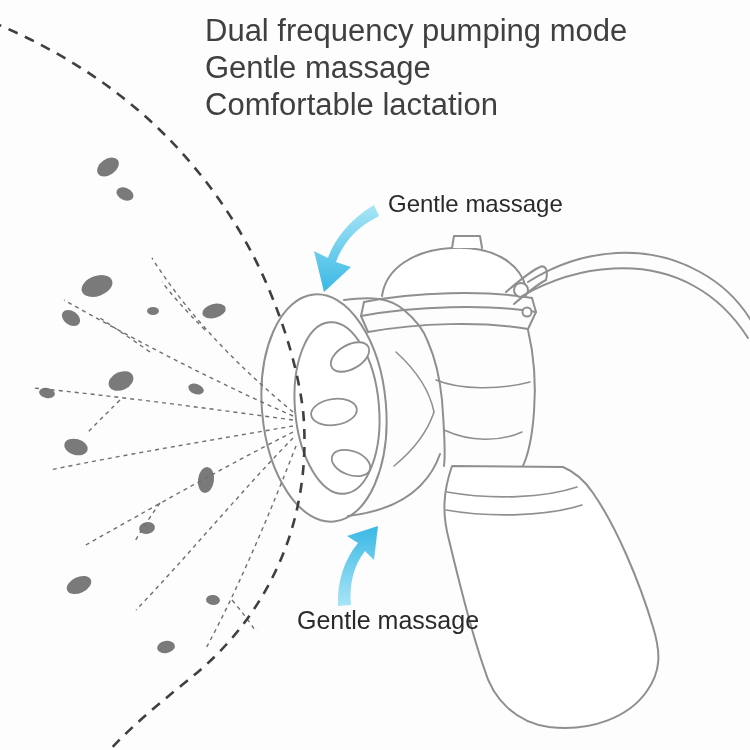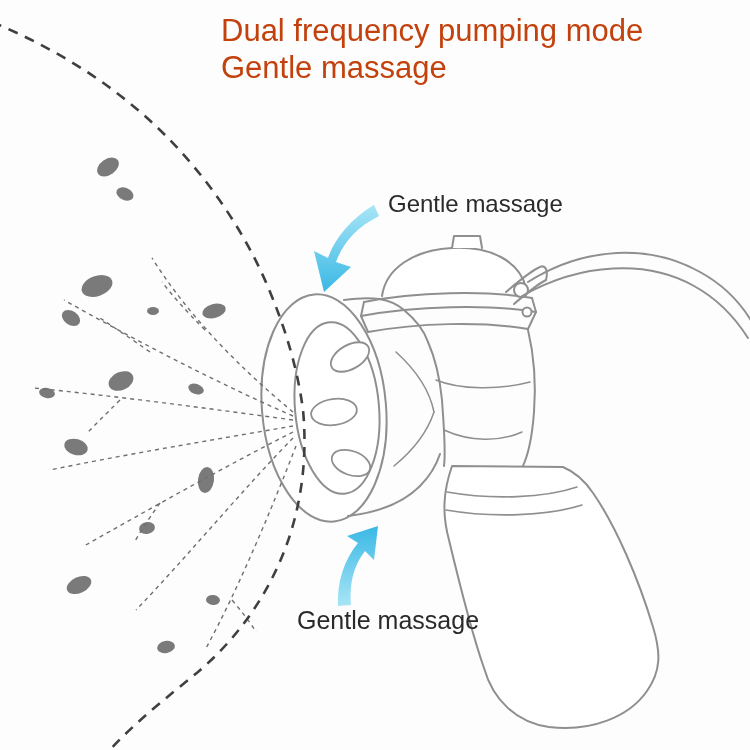--- a/index.html
+++ b/index.html
@@ -6,25 +6,24 @@
   .stage{
     position:relative;
     width:750px;height:750px;
     background:#fdfdfd;
     overflow:hidden;
     font-family:"Liberation Sans",sans-serif;
   }
   .headline{
     position:absolute;
     left:205px;top:12px;
-    color:#c2410c;
+    color:#404040;
     font-size:31px;
     line-height:37px;
     white-space:nowrap;
-    margin-left:16px;
   }
   .anno{
     position:absolute;
     color:#2a2a2a;
     font-size:24px;
     white-space:nowrap;
   }
   .anno-top{left:388px;top:190px;}
   .anno-bottom{left:297px;top:606px;font-size:25px;}
   svg.canvas{position:absolute;left:0;top:0;}
@@ -123,18 +122,19 @@
 
     <g stroke="none">
       <path fill="url(#gradDown)" d="M 374,205 C 350,219 334,240 328,258 L 314,251 L 324,292 L 351,267 L 336,262 C 342,245 355,228 379,216 Z"></path>
       <path fill="url(#gradUp)" d="M 338,606 C 337,582 344,560 358,543 L 347,536 L 378,526 L 374,560 L 365,551 C 354,565 349,583 351,605 Z"></path>
     </g>
   </svg>
 
   <div class="headline">
     <div>Dual frequency pumping mode</div>
     <div>Gentle massage</div>
+    <div>Comfortable lactation</div>
   </div>
 
   <div class="anno anno-top">Gentle massage</div>
   <div class="anno anno-bottom">Gentle massage</div>
 
 </div>
 
 </body></html>

